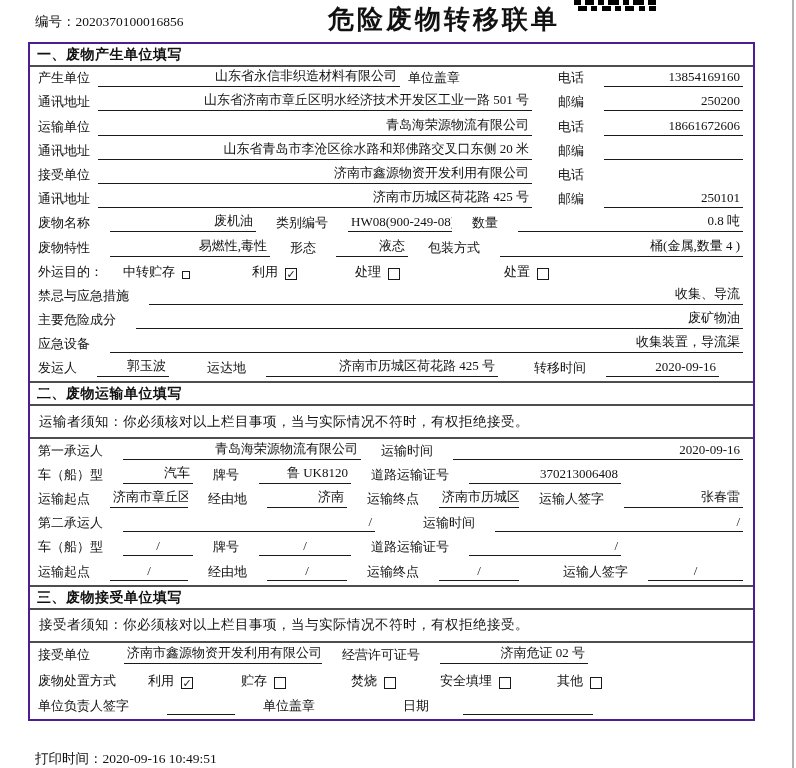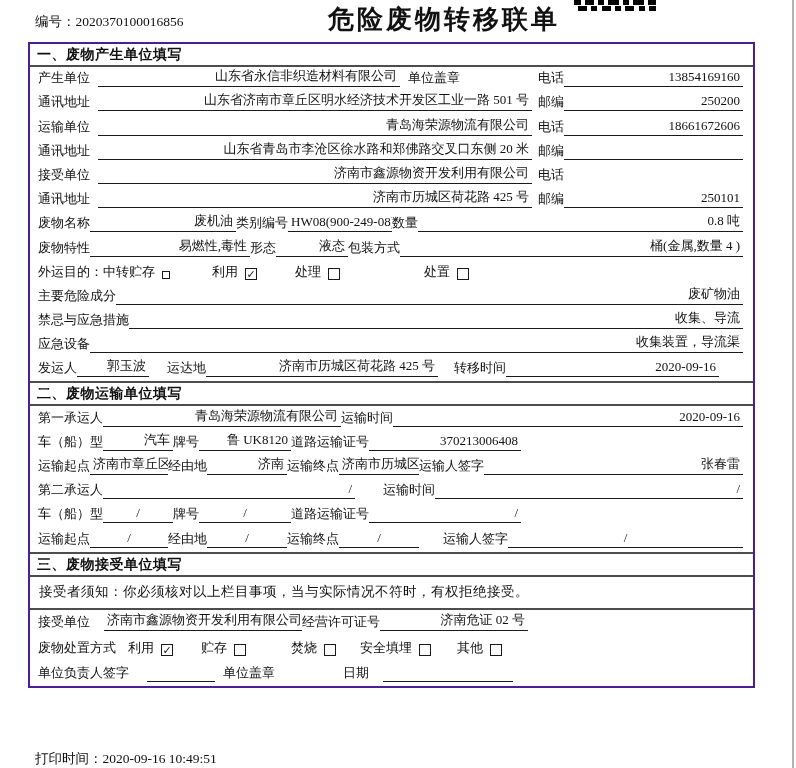--- a/index.html
+++ b/index.html
@@ -10,21 +10,21 @@
          letter-spacing:3px;font-family:"Liberation Sans","DejaVu Sans",sans-serif;white-space:nowrap;}
   .qr{position:absolute;left:574px;top:0;}
   .page-edge{position:absolute;right:2px;top:0;bottom:0;width:2px;background:#b3b3b3;}
   .form-box{position:absolute;left:28px;top:42px;width:727px;border:2px solid #4c1d95;box-sizing:border-box;background:#fff;}
   .sec-head{height:21px;line-height:21px;padding-left:7px;font-weight:bold;font-size:14px;
             letter-spacing:.5px;font-family:"Liberation Sans","DejaVu Sans",sans-serif;
             border-bottom:2px solid #4d4d4d;}
   .bt{border-top:2px solid #4d4d4d;}
   .notice{height:31px;display:flex;align-items:center;padding-left:9px;border-bottom:2px solid #4d4d4d;
           font-family:"Liberation Sans","DejaVu Sans",sans-serif;font-size:13.5px;letter-spacing:.5px;}
-  .row{display:flex;align-items:flex-end;height:24.2px;padding:0 10px 4px 8px;column-gap:0;box-sizing:border-box;}
+  .row{display:flex;align-items:flex-end;height:24.2px;padding:0 10px 4px 8px;column-gap:20px;box-sizing:border-box;}
   .sec3 .row{height:25.6px;}
   .leftcol{display:flex;align-items:flex-end;width:500px;column-gap:8px;flex:none;}
   .lbl{white-space:nowrap;flex:none;}
   .val{border-bottom:1px solid #1a1a1a;padding:0 3px 1px;white-space:nowrap;min-height:15px;
        box-sizing:border-box;flex:none;overflow:hidden;text-align:right;}
   .grow{flex:1 1 auto;}
   .center{text-align:center;}
   .opt{display:flex;align-items:flex-end;column-gap:7px;flex:none;}
   .cb{width:12px;height:12px;border:1px solid #1a1a1a;font-size:11px;line-height:12px;text-align:center;
       margin-bottom:1px;flex:none;font-family:"DejaVu Sans",sans-serif;box-sizing:border-box;}
@@ -150,46 +150,47 @@
           <span class="lbl">处理</span>
           <span class="cb"></span>
         </span>
         <span class="opt" style="margin-left:84px">
           <span class="lbl">处置</span>
           <span class="cb"></span>
         </span>
       </div>
 
       <div class="row">
+        <span class="lbl">禁忌与应急措施</span>
+        <span class="val grow">收集、导流</span>
+      </div>
+
+      <div class="row">
         <span class="lbl">主要危险成分</span>
         <span class="val grow">废矿物油</span>
-      </div>
-
-      <div class="row">
-        <span class="lbl">禁忌与应急措施</span>
-        <span class="val grow">收集、导流</span>
       </div>
 
       <div class="row">
         <span class="lbl">应急设备</span>
         <span class="val grow">收集装置，导流渠</span>
       </div>
 
       <div class="row">
         <span class="lbl">发运人</span>
         <span class="val" style="width:72px">郭玉波</span>
         <span class="lbl" style="margin-left:18px">运达地</span>
         <span class="val" style="width:232px">济南市历城区荷花路 425 号</span>
         <span class="lbl" style="margin-left:16px">转移时间</span>
         <span class="val grow" style="margin-right:24px">2020-09-16</span>
       </div>
     </div>
 
     <div class="sec sec2">
       <div class="sec-head bt">二、废物运输单位填写</div>
+      <div class="notice">运输者须知：你必须核对以上栏目事项，当与实际情况不符时，有权拒绝接受。</div>
 
       <div class="row">
         <span class="lbl">第一承运人</span>
         <span class="val" style="width:238px">青岛海荣源物流有限公司</span>
         <span class="lbl">运输时间</span>
         <span class="val grow">2020-09-16</span>
       </div>
 
       <div class="row">
         <span class="lbl">车（船）型</span>

